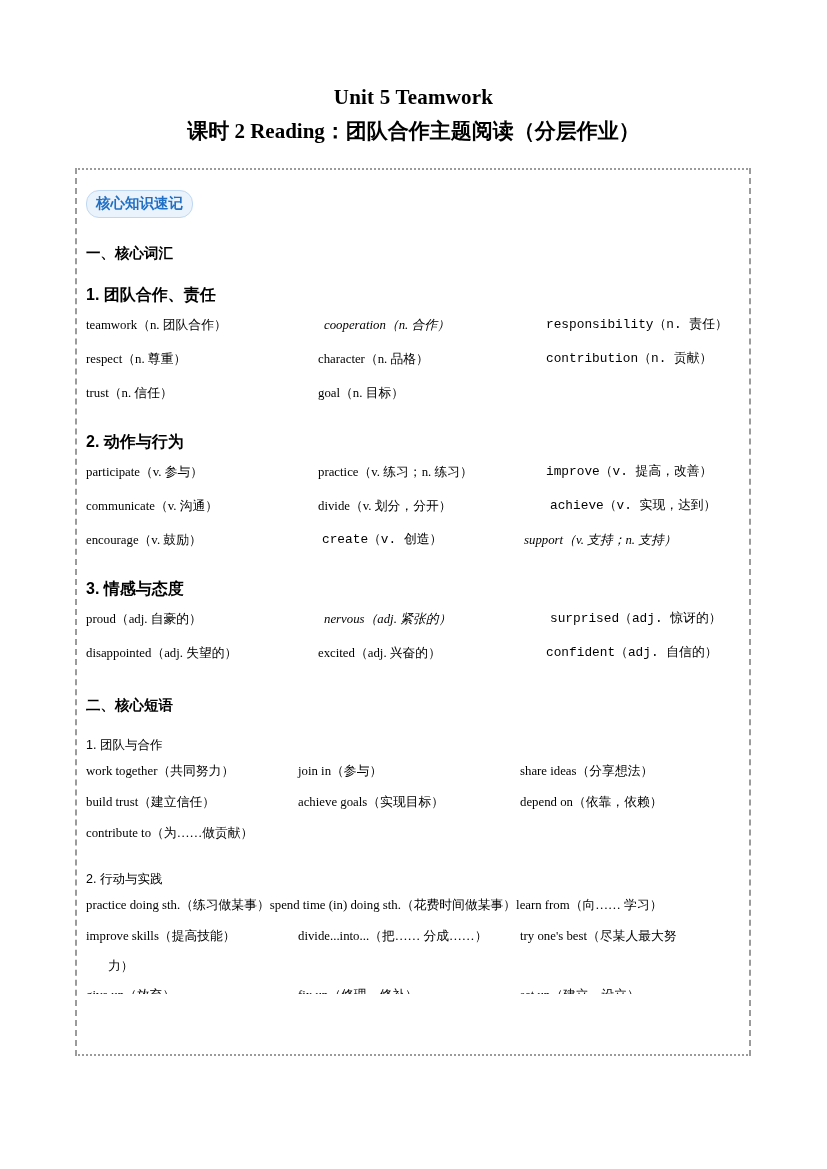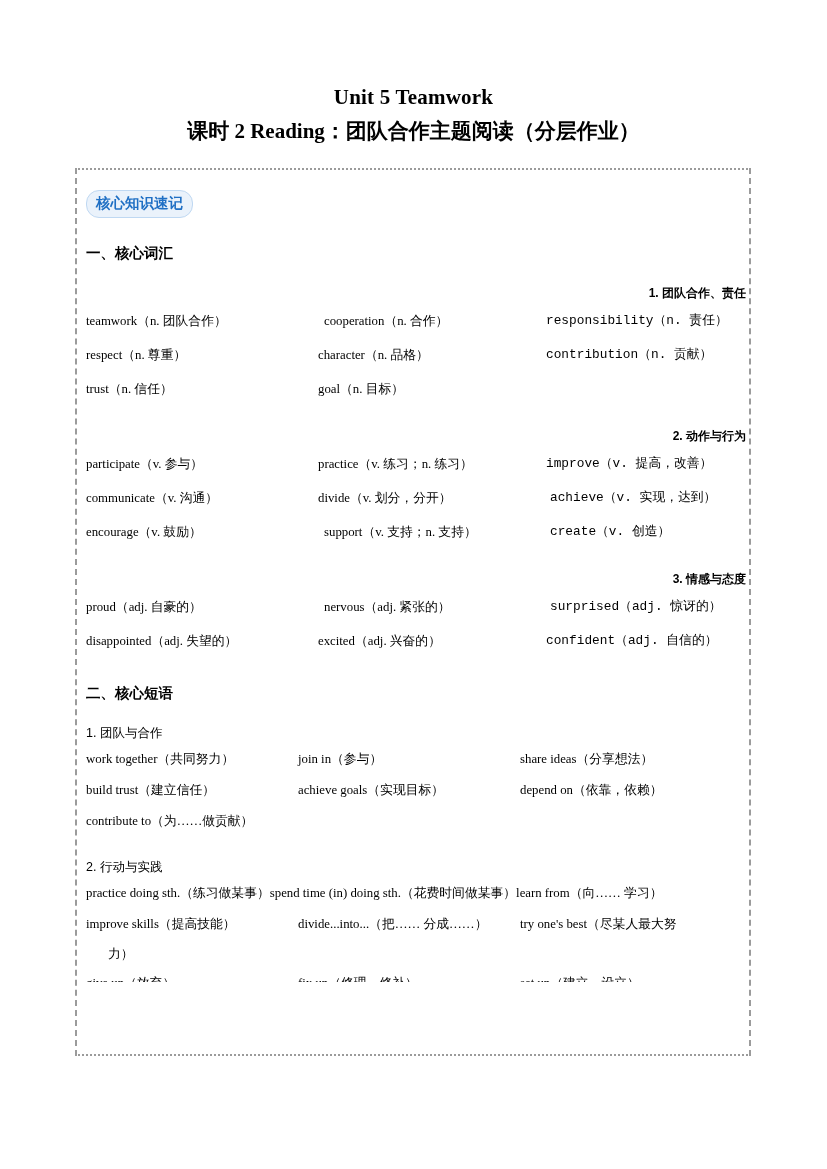--- a/index.html
+++ b/index.html
@@ -78,24 +78,23 @@
   .h-major {
     font-family: "Liberation Sans", sans-serif;
     font-weight: bold;
     font-size: 14.5px;
     margin-top: 26px;
     margin-bottom: 4px;
   }
   .h-minor {
     font-family: "Liberation Sans", sans-serif;
     font-weight: bold;
-    font-size: 12px;
+    font-size: 16px;
     margin-top: 22px;
     margin-bottom: 2px;
-    text-align: right;
   }
   .h-plain {
     font-family: "Liberation Sans", sans-serif;
     font-size: 12.5px;
     margin-top: 22px;
     margin-bottom: 2px;
   }
   .row {
     display: flex;
     font-family: "Liberation Serif", serif;
@@ -104,21 +103,21 @@
     white-space: nowrap;
   }
   .row .c {
     box-sizing: border-box;
     padding-right: 6px;
   }
   
   .grid3 .c1 { width: 232px; }
   .grid3 .c2 { width: 228px; }
   .grid3 .c3 { width: 200px; font-family: Liberation Mono, monospace; }
-  .grid3 .c2.ind { padding-left: 6px; }
+  .grid3 .c2.ind { padding-left: 6px; font-style: italic; }
   .grid3 .c3.ind { padding-left: 4px; }
 
   
   .grid3b .c1 { width: 212px; }
   .grid3b .c2 { width: 222px; }
   .grid3b .c3 { width: 226px; }
 
   .tight { line-height: 31px; }
   .row-wrapline {
     font-family: "Liberation Serif", serif;
@@ -179,22 +178,22 @@
       <div class="c c2">practice（v. 练习；n. 练习）</div>
       <div class="c c3">improve（v. 提高，改善）</div>
     </div>
     <div class="row grid3">
       <div class="c c1">communicate（v. 沟通）</div>
       <div class="c c2">divide（v. 划分，分开）</div>
       <div class="c c3 ind">achieve（v. 实现，达到）</div>
     </div>
     <div class="row grid3">
       <div class="c c1">encourage（v. 鼓励）</div>
+      <div class="c c3 ind">create（v. 创造）</div>
       <div class="c c2 ind">support（v. 支持；n. 支持）</div>
-      <div class="c c3 ind">create（v. 创造）</div>
     </div>
 
     <div class="h-minor">3. 情感与态度</div>
 
     <div class="row grid3">
       <div class="c c1">proud（adj. 自豪的）</div>
       <div class="c c2 ind">nervous（adj. 紧张的）</div>
       <div class="c c3 ind">surprised（adj. 惊讶的）</div>
     </div>
     <div class="row grid3">

